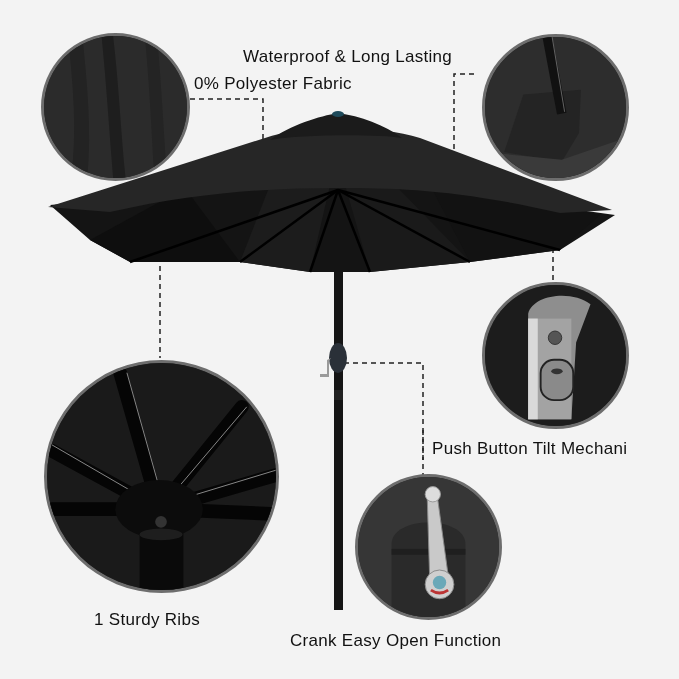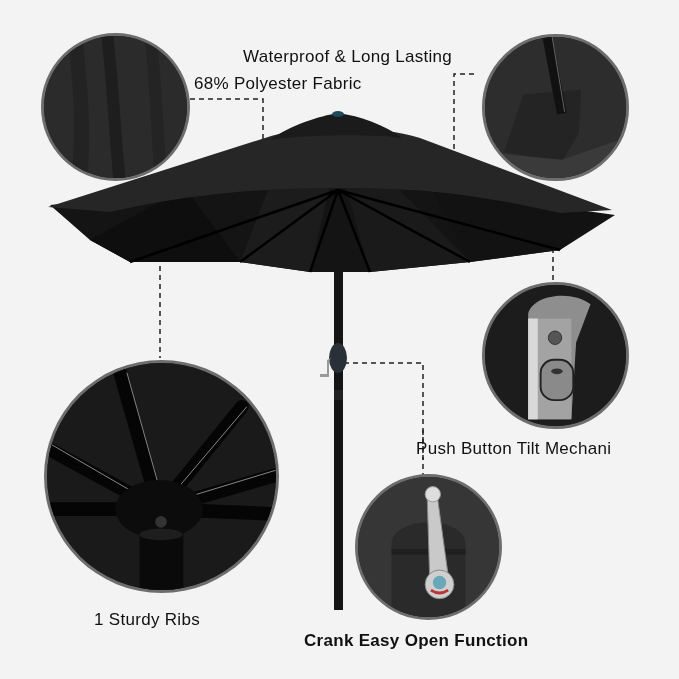--- a/index.html
+++ b/index.html
@@ -141,17 +141,17 @@
       <rect x="35" y="75" width="77" height="6" fill="#1f1f1f"></rect>
       <path d="M72,15 L82,15 L95,110 L75,115 Z" fill="#c9c9c9" stroke="#888"></path>
       <circle cx="78" cy="18" r="8" fill="#ddd" stroke="#999"></circle>
       <circle cx="85" cy="112" r="15" fill="#cfcfcf" stroke="#888"></circle>
       <circle cx="85" cy="110" r="7" fill="#6aa8b8"></circle>
       <path d="M76,118 Q85,124 94,118" stroke="#b33" stroke-width="3" fill="none"></path>
     </svg>
   </div>
 
   <div class="label" style="left:243px; top:48px;">Waterproof &amp; Long Lasting</div>
-  <div class="label" style="left:194px; top:75px;">68% Polyester Fabric</div>
-  <div class="label" style="left:416px; top:440px;">Push Button Tilt Mechani</div>
+  <div class="label" style="left:194px; top:75px;">0% Polyester Fabric</div>
+  <div class="label" style="left:432px; top:440px;">Push Button Tilt Mechani</div>
   <div class="label" style="left:94px; top:611px;">1 Sturdy Ribs</div>
-  <div class="label" style="left:304px; top:632px;font-weight:bold;">Crank Easy Open Function</div>
+  <div class="label" style="left:290px; top:632px;">Crank Easy Open Function</div>
 </div>
 
 </body></html>

